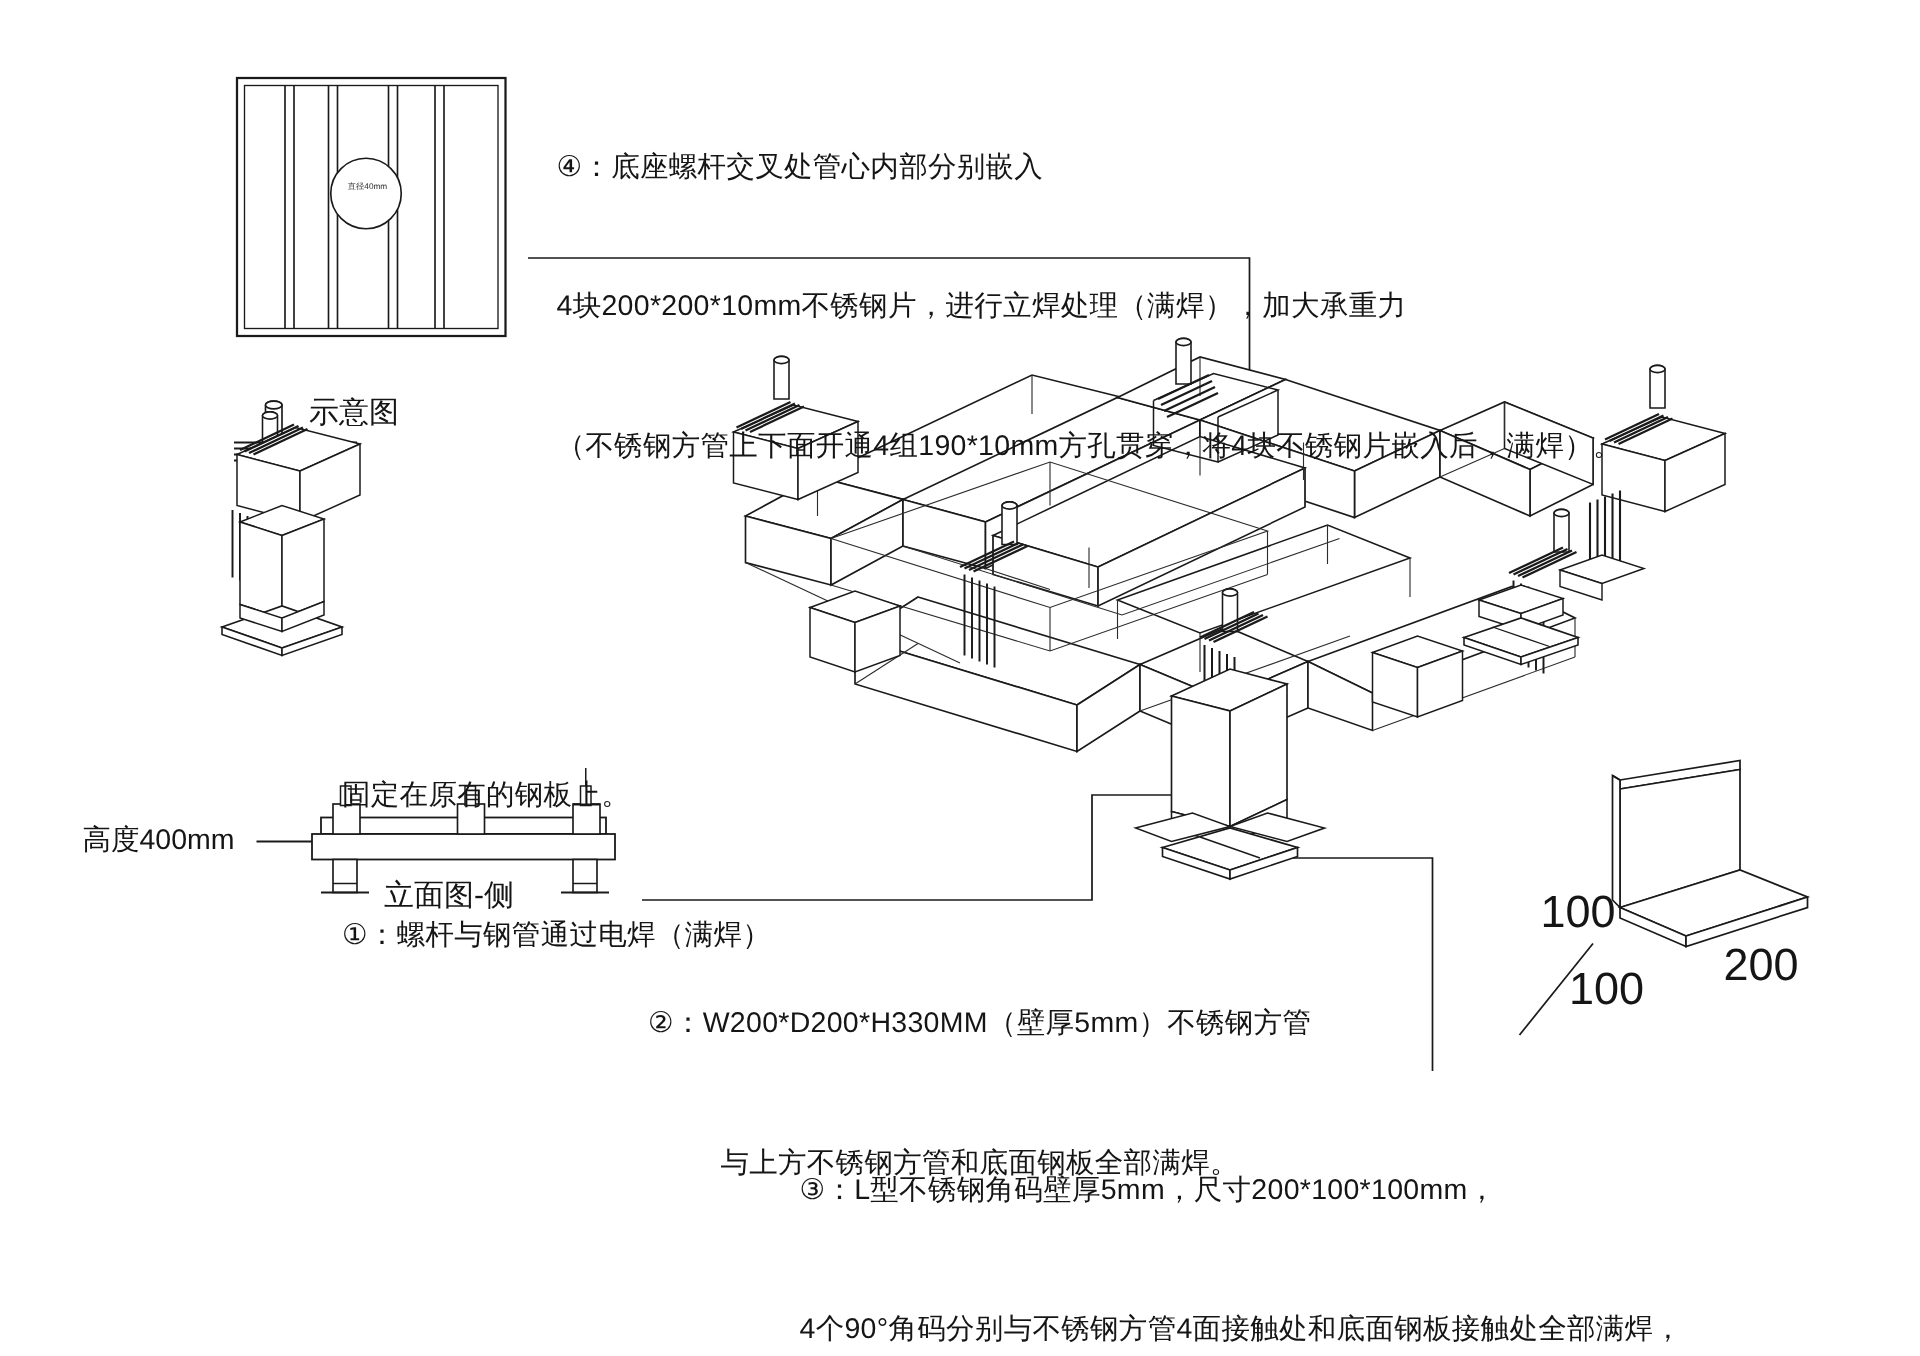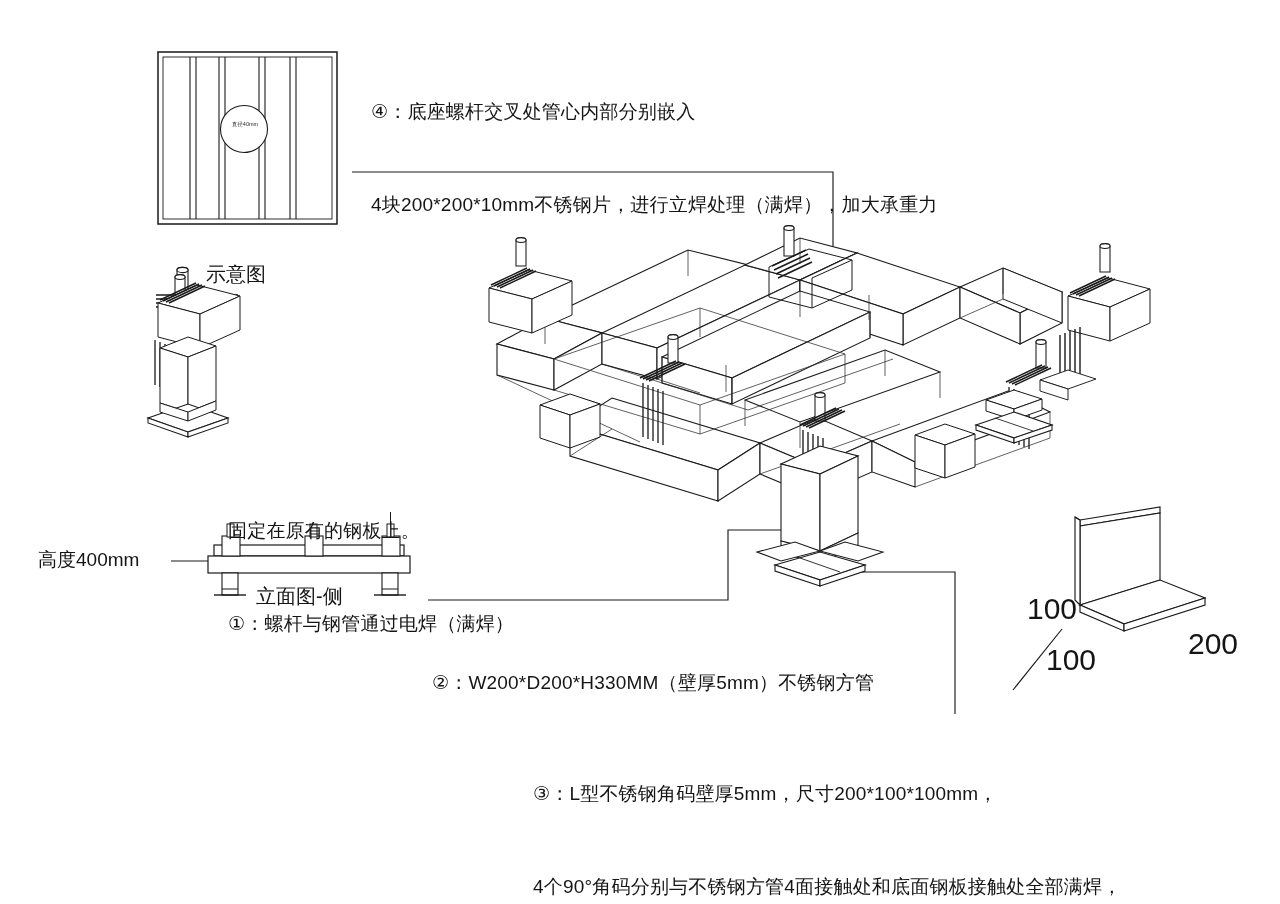--- a/index.html
+++ b/index.html
@@ -42,35 +42,35 @@
   .view-label {
     position: absolute;
     font-size: 20px;
     color: #151515;
     white-space: nowrap;
   }
   #label-schematic { left: 206px; top: 261px; }
   #label-elevation { left: 256px; top: 583px; }
   #dim-height {
     position: absolute;
-    left: 38px;
+    left: 55px;
     top: 547px;
     font-size: 19px;
     white-space: nowrap;
     color: #151515;
   }
   .dim-num {
     position: absolute;
     font-size: 30px;
     color: #151515;
     white-space: nowrap;
   }
   #dim-a { left: 1027px; top: 592px; }
   #dim-b { left: 1046px; top: 643px; }
-  #dim-c { left: 1188px; top: 627px; text-align: center; }
+  #dim-c { left: 1149px; top: 627px; text-align: center; }
   #circle-caption {
     position: absolute;
     left: 222px;
     top: 121px;
     width: 46px;
     text-align: center;
     font-size: 5.5px;
     color: #2a2a2a;
     white-space: nowrap;
   }
@@ -467,29 +467,31 @@
         </g>
 
       </g>
 
     </g>
   </svg>
 
   <div class="note" id="note4">
     <span class="note-line">④：底座螺杆交叉处管心内部分别嵌入</span>
     <span class="note-line">4块200*200*10mm不锈钢片，进行立焊处理（满焊），加大承重力</span>
+    <span class="note-line">（不锈钢方管上下面开通4组190*10mm方孔贯穿，将4块不锈钢片嵌入后，满焊）。</span>
   </div>
 
   <div class="note" id="note1">
     <span class="note-line">固定在原有的钢板上。</span>
     <span class="note-line">①：螺杆与钢管通过电焊（满焊）</span>
   </div>
 
   <div class="note" id="note2">
     <span class="note-line">②：W200*D200*H330MM（壁厚5mm）不锈钢方管</span>
+    <span class="note-line">与上方不锈钢方管和底面钢板全部满焊。</span>
   </div>
 
   <div class="note" id="note3">
     <span class="note-line">③：L型不锈钢角码壁厚5mm，尺寸200*100*100mm，</span>
     <span class="note-line">4个90°角码分别与不锈钢方管4面接触处和底面钢板接触处全部满焊，</span>
     
   </div>
 
   <div class="view-label" id="label-schematic">示意图</div>
   <div class="view-label" id="label-elevation">立面图-侧</div>

